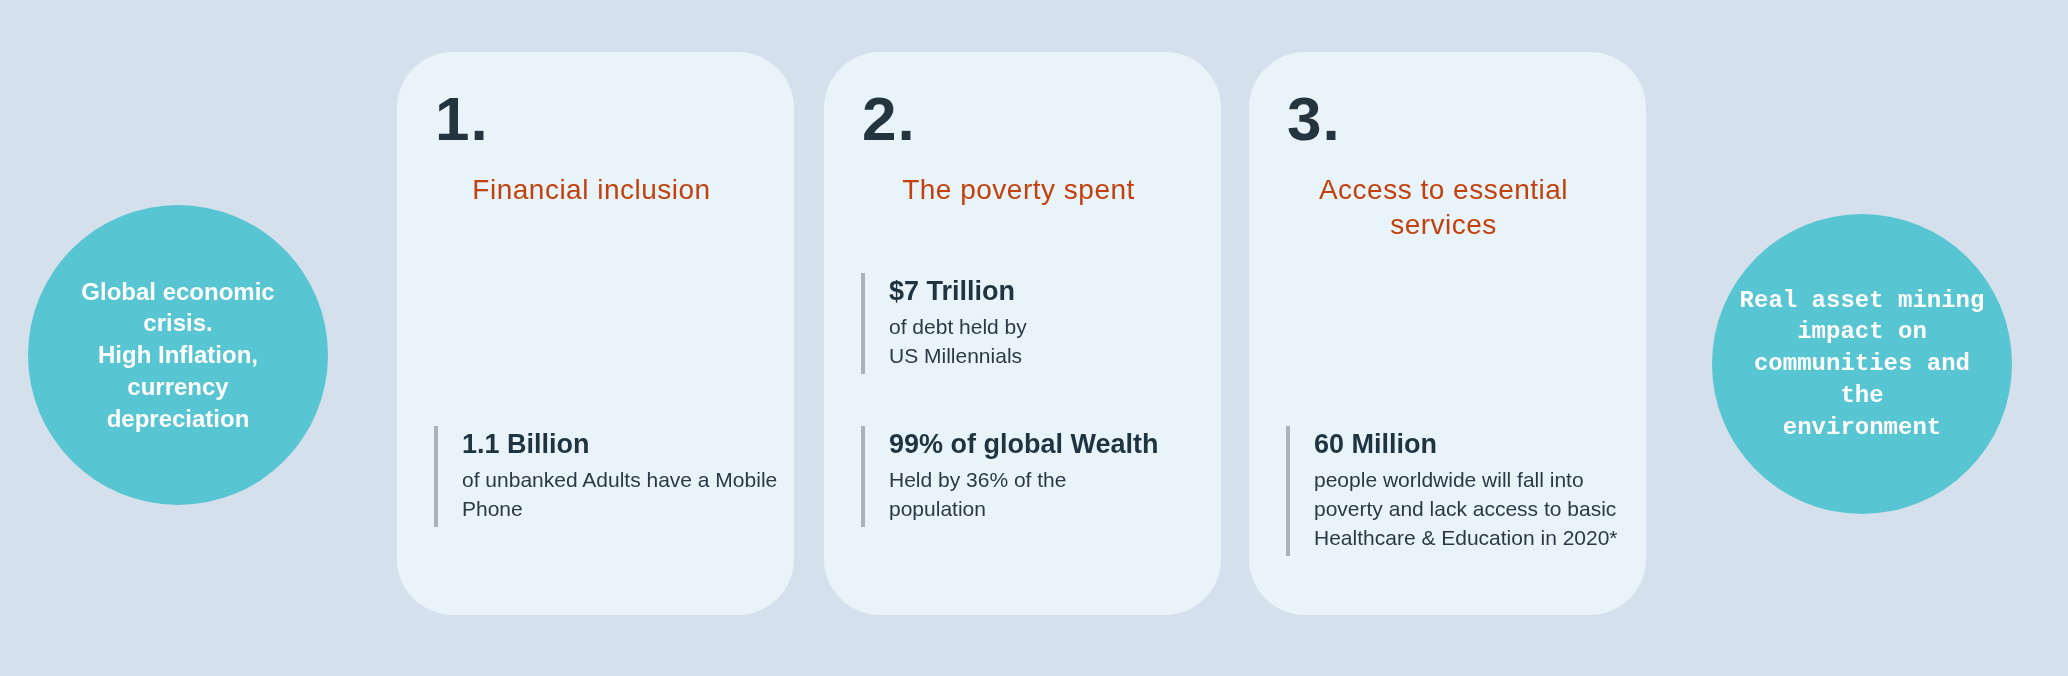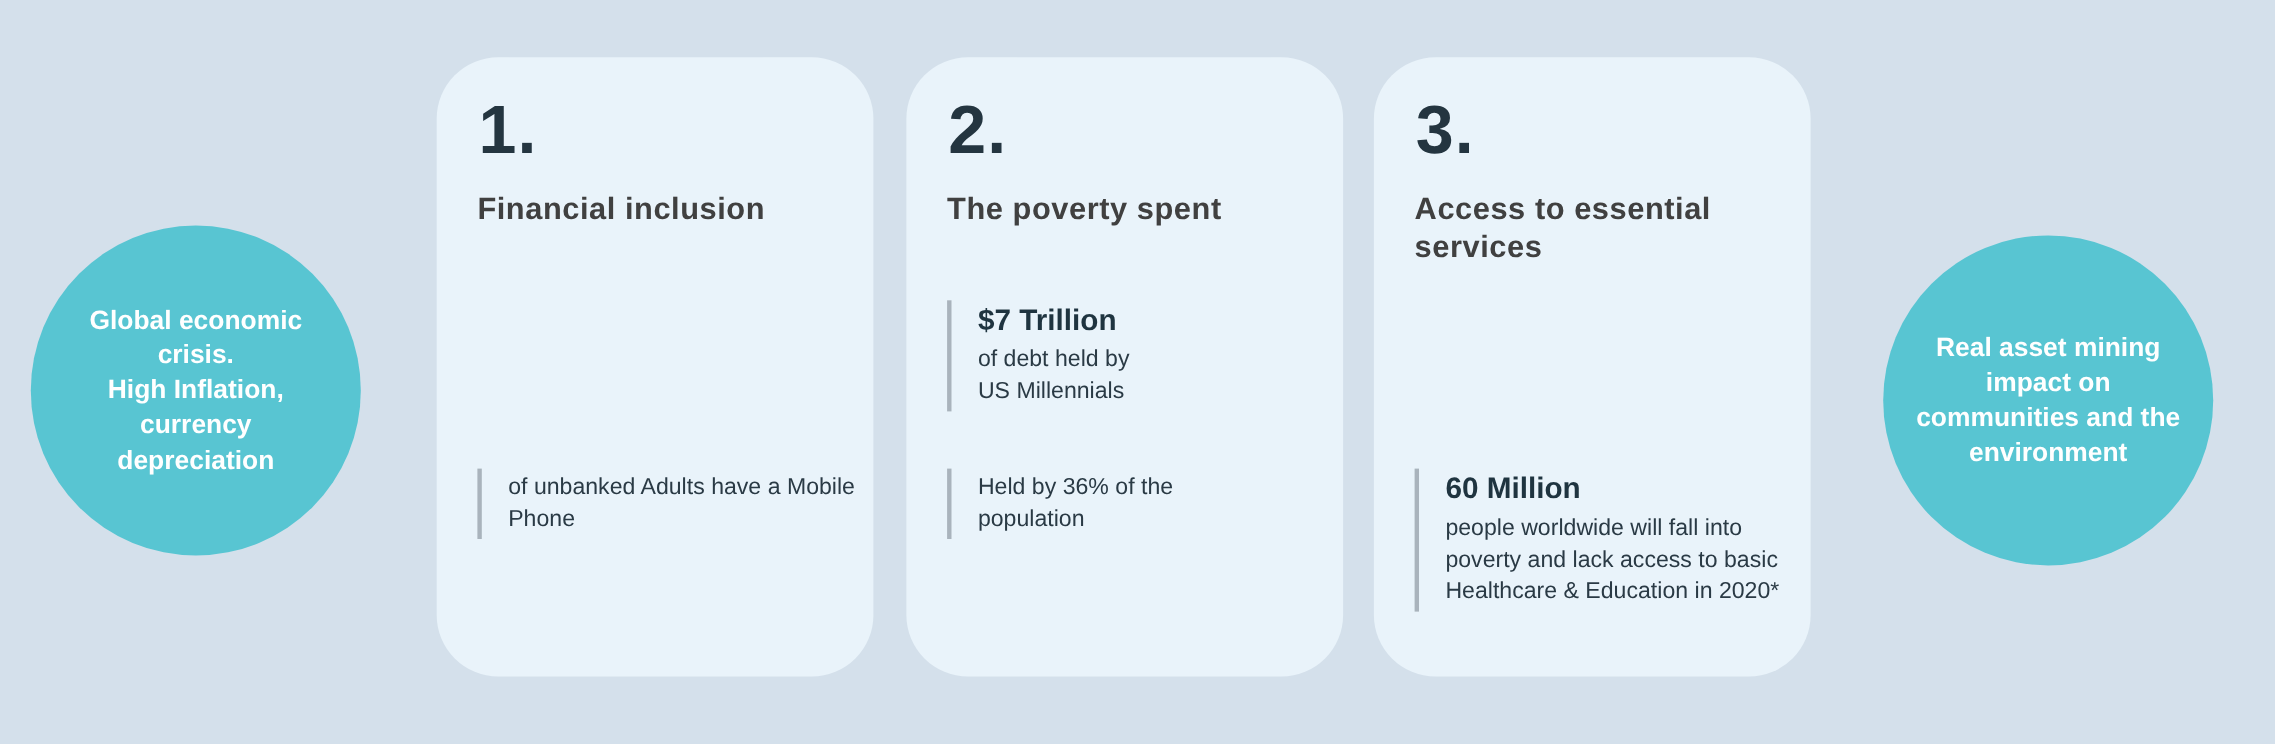--- a/index.html
+++ b/index.html
@@ -14,21 +14,21 @@
 
   
   .bubble {
     position: absolute;
     width: 300px; height: 300px;
     border-radius: 50%;
     background: #58c5d2;
     display: flex; align-items: center; justify-content: center;
   }
   .bubble-left  { left: 28px;  top: 205px; }
-  .bubble-right { left: 1712px; top: 214px; }
+  .bubble-right { left: 1712px; top: 214px; font-family: Liberation Mono, monospace; }
   .bubble-text {
     width: 88%;
     text-align: center;
     color: #ffffff;
     font-weight: bold;
     font-size: 24px;
     line-height: 1.32;
     white-space: pre-line;
   }
 
@@ -51,24 +51,25 @@
     font-weight: bold;
     line-height: 1;
     color: #243540;
     letter-spacing: 1px;
   }
   .card-title {
     position: absolute;
     left: 37px; top: 120px;
     width: 315px;
     font-size: 28px;
-    font-weight: bold;
+    font-weight: normal;
     line-height: 35px;
-    color: #404040;
+    color: #c2410c;
     letter-spacing: 0.5px;
+    text-align: center;
   }
 
   .stat {
     position: absolute;
     left: 37px;
     width: 322px;
     border-left: 4px solid #a9b3bc;
     padding: 2px 0 4px 24px;
   }
   .stat-1 { top: 221px; }
@@ -95,33 +96,35 @@
 crisis.
 High Inflation,
 currency
 depreciation</div>
 </div>
 
 <div class="card card-1">
   <div class="card-number">1.</div>
   <div class="card-title">Financial inclusion</div>
   <div class="stat stat-2">
+    <div class="stat-value">1.1 Billion</div>
     <div class="stat-desc">of unbanked Adults have a Mobile Phone</div>
   </div>
 </div>
 
 <div class="card card-2">
   <div class="card-number">2.</div>
   <div class="card-title">The poverty spent</div>
   <div class="stat stat-1">
     <div class="stat-value">$7 Trillion</div>
     <div class="stat-desc">of debt held by
 US Millennials</div>
   </div>
   <div class="stat stat-2">
+    <div class="stat-value">99% of global Wealth</div>
     <div class="stat-desc">Held by 36% of the
 population</div>
   </div>
 </div>
 
 <div class="card card-3">
   <div class="card-number">3.</div>
   <div class="card-title">Access to essential services</div>
   <div class="stat stat-2">
     <div class="stat-value">60 Million</div>

